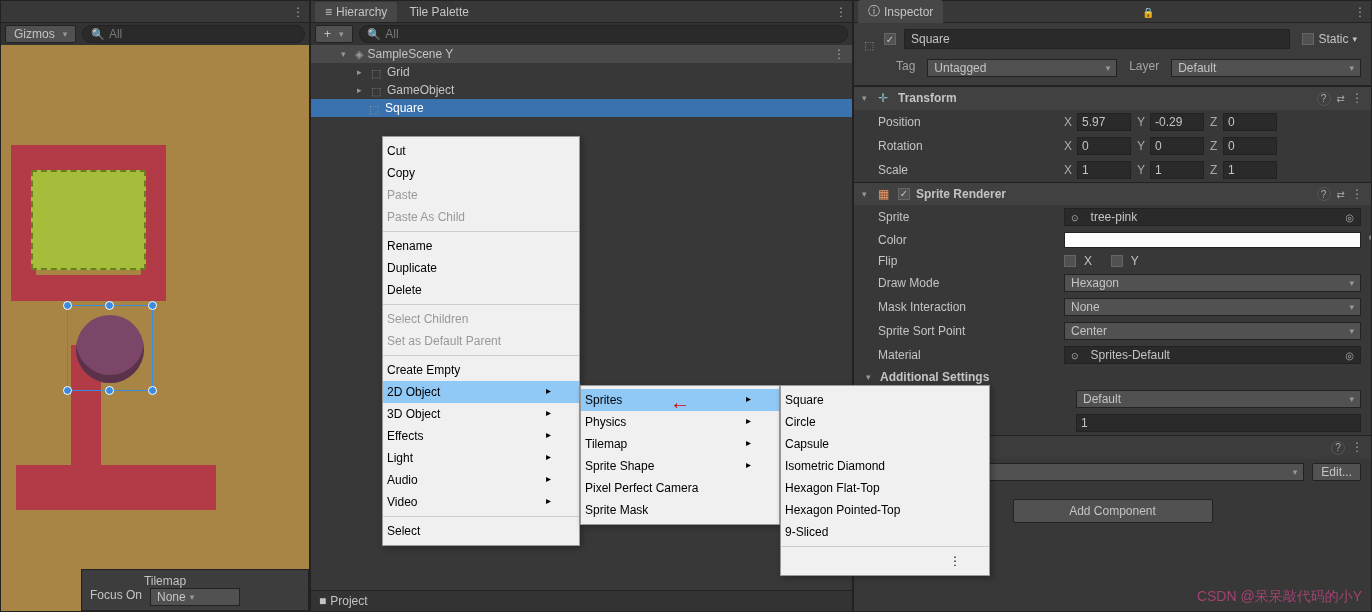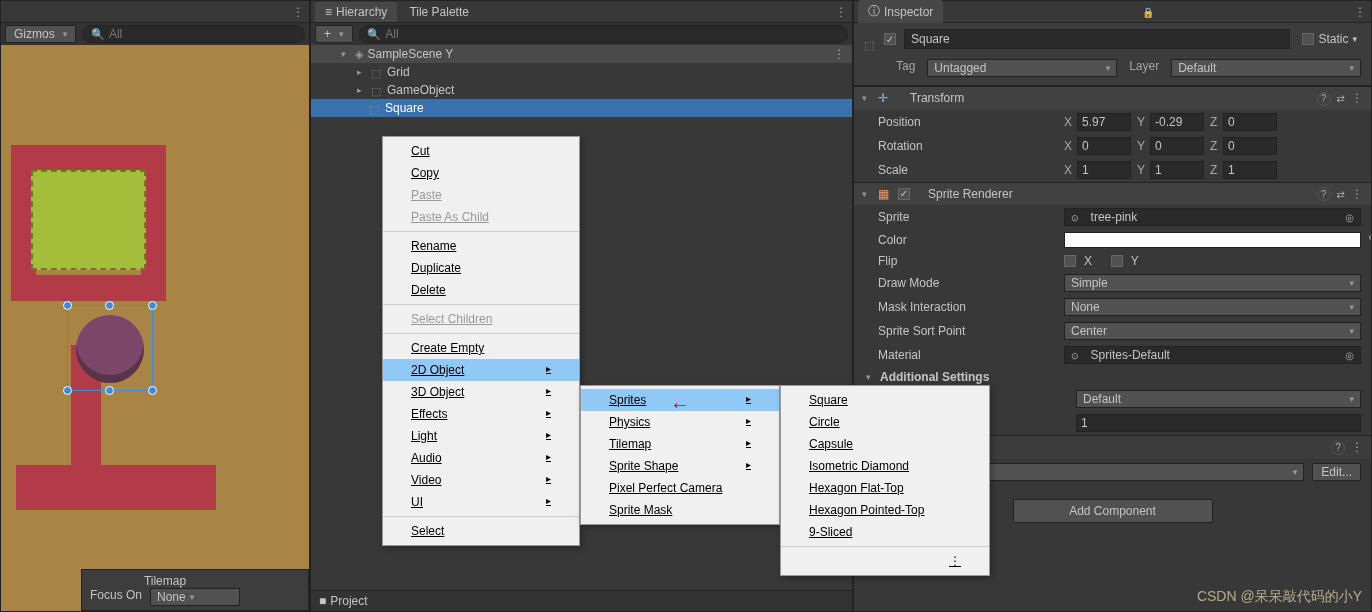--- a/index.html
+++ b/index.html
@@ -42,42 +42,42 @@
 .tree-row.scene { background:#4a4a4a; }
 .tree-row.selected { background:#3a72b0; color:#fff; }
 .expand { width:10px; font-size:9px; color:#999; }
 .cube-icon { width:12px; height:12px; }
 .cube-icon::before { content:"⬚"; color:#999; font-size:11px; }
 .unity-icon::before { content:"◈"; color:#999; font-size:11px; }
 .project-row { background:#333; padding:3px 8px; border-top:1px solid #222; display:flex; align-items:center; gap:4px; }
 
 
 .ctx { position:absolute; background:#f0f0f0; border:1px solid #999; box-shadow:2px 2px 6px rgba(0,0,0,.3); color:#000; font-size:13px; min-width:190px; padding:3px 0; z-index:100; }
-.ctx-item { padding:4px 28px 4px 28px; display:flex; justify-content:space-between; cursor:default;text-decoration:underline; }
+.ctx-item { padding:4px 28px 4px 4px; display:flex; justify-content:space-between; cursor:default; }
 .ctx-item.disabled { color:#999; }
 .ctx-item.hl { background:#90c8f6; }
 .ctx-sep { height:1px; background:#ccc; margin:3px 0; }
 .ctx .sub::after { content:"▸"; font-size:10px; }
 .m1 { left:382px; top:136px; width:198px; }
 .m2 { left:580px; top:385px; width:200px; }
 .m3 { left:780px; top:385px; width:210px; }
 .arrow-red { position:absolute; left:670px; top:391px; color:#d00; font-size:20px; font-weight:bold; z-index:101; }
 
 
 .insp-panel { flex:1; min-width:0; }
 .insp-body { flex:1; background:#383838; overflow:auto; }
 .header-row { padding:6px 10px; display:flex; align-items:center; gap:8px; background:#3c3c3c; }
 .check { width:12px; height:12px; border:1px solid #666; background:#515151; display:inline-flex; align-items:center; justify-content:center; font-size:10px; }
 .check.on::before { content:"✓"; color:#c4c4c4; }
 .name-input { background:#2a2a2a; border:1px solid #222; padding:2px 6px; color:#c4c4c4; flex:1; }
 .static-ctl { display:flex; align-items:center; gap:4px; padding:0 4px; }
 .tag-row { padding:4px 10px 8px 42px; display:flex; gap:12px; background:#3c3c3c; border-bottom:1px solid #222; }
 .tag-row label { color:#a3a3a3; }
 .comp-header { background:#414141; padding:4px 8px; display:flex; align-items:center; gap:6px; border-top:1px solid #222; }
-.comp-header .title { font-weight:normal; flex:1;margin-left:12px; }
+.comp-header .title { font-weight:bold; flex:1; }
 .comp-icon { width:14px; height:14px; display:inline-block; }
 .icon-transform::before { content:"✛"; color:#8bc; }
 .icon-sprite::before { content:"▦"; color:#e96; }
 .prop-row { display:flex; padding:3px 10px 3px 24px; align-items:center; gap:6px; }
 .prop-row .label { width:180px; color:#c4c4c4; }
 .vec-field { display:flex; gap:6px; flex:1; }
 .vf { display:flex; align-items:center; gap:3px; }
 .vf span { color:#aaa; width:10px; }
 .vinput { background:#2a2a2a; border:1px solid #222; padding:1px 4px; color:#c4c4c4; width:54px; }
 .val-field { background:#515151; border:1px solid #222; padding:1px 6px; color:#c4c4c4; flex:1; display:flex; align-items:center; justify-content:space-between;text-align:right; }
@@ -90,21 +90,21 @@
 .section-sub { padding:3px 10px 3px 12px; display:flex; align-items:center; gap:4px; }
 .section-sub .expand { font-size:9px; }
 .mat-header { background:#3c3c3c; padding:4px 8px; border-top:1px solid #222; display:flex; align-items:center; gap:6px; color:#888; }
 .mat-header .title { flex:1; }
 .shader-row { padding:4px 10px; display:flex; align-items:center; gap:8px; background:#383838; color:#888;}
 .addcomp { margin:14px auto; width:200px; text-align:center; background:#515151; border:1px solid #222; padding:4px; border-radius:2px; cursor:pointer; }
 .gear::before { content:"⋮"; color:#aaa; }
 .help::before { content:"?"; font-size:10px; color:#aaa; border:1px solid #555; border-radius:50%; width:12px; height:12px; display:inline-flex; align-items:center; justify-content:center;}
 .preset::before { content:"⇄"; font-size:10px; color:#aaa;}
 .lock::before { content:"🔒"; font-size:10px;}
-.watermark { position:absolute; right:10px; bottom:6px; color:#fef9c3; font-size:14px; opacity:.6; z-index:200;margin-top:10px; }
+.watermark { position:absolute; right:10px; bottom:6px; color:#ec4899; font-size:14px; opacity:.6; z-index:200;margin-top:10px; }
 </style>
 </head>
 <body>
 
 <div class="app">
 
   <div class="panel scene-panel">
     <div class="tabbar" style="justify-content:flex-end;">
         <span class="dots">⋮</span>
       </div>
@@ -292,21 +292,21 @@
       <div class="prop-row">
           <div class="label">Color</div>
           <div class="color-swatch"></div>
         </div>
       <div class="prop-row flip-row"><div class="label">Flip</div>
         <span class="check"></span><span>X</span>&nbsp;&nbsp;
         <span class="check"></span><span>Y</span></div>
       <div class="prop-row">
           <div class="label">Draw Mode</div>
           <div class="val-field dd">
-            <span>Simple</span>
+            <span>Hexagon</span>
           </div>
         </div>
       <div class="prop-row">
           <div class="label">Mask Interaction</div>
           <div class="val-field dd">
             <span>None</span>
           </div>
         </div>
       <div class="prop-row">
           <div class="label">Sprite Sort Point</div>
@@ -358,42 +358,40 @@
   <div class="ctx-item">Cut</div>
   <div class="ctx-item">Copy</div>
   <div class="ctx-item disabled">Paste</div>
   <div class="ctx-item disabled">Paste As Child</div>
   <div class="ctx-sep"></div>
   <div class="ctx-item">Rename</div>
   <div class="ctx-item">Duplicate</div>
   <div class="ctx-item">Delete</div>
   <div class="ctx-sep"></div>
   <div class="ctx-item disabled">Select Children</div>
+  <div class="ctx-item disabled">Set as Default Parent</div>
   <div class="ctx-sep"></div>
   <div class="ctx-item">Create Empty</div>
   <div class="ctx-item hl sub">
       <span>2D Object</span>
     </div>
   <div class="ctx-item sub">
       <span>3D Object</span>
     </div>
   <div class="ctx-item sub">
       <span>Effects</span>
     </div>
   <div class="ctx-item sub">
       <span>Light</span>
     </div>
   <div class="ctx-item sub">
       <span>Audio</span>
     </div>
   <div class="ctx-item sub">
       <span>Video</span>
-    </div>
-  <div class="ctx-item sub">
-      <span>UI</span>
     </div>
   <div class="ctx-sep"></div>
   <div class="ctx-item">Select</div>
 </div>
 
 <div class="ctx m2">
   <div class="ctx-item hl sub">
       <span>Sprites</span>
     </div>
   <div class="ctx-item sub">

